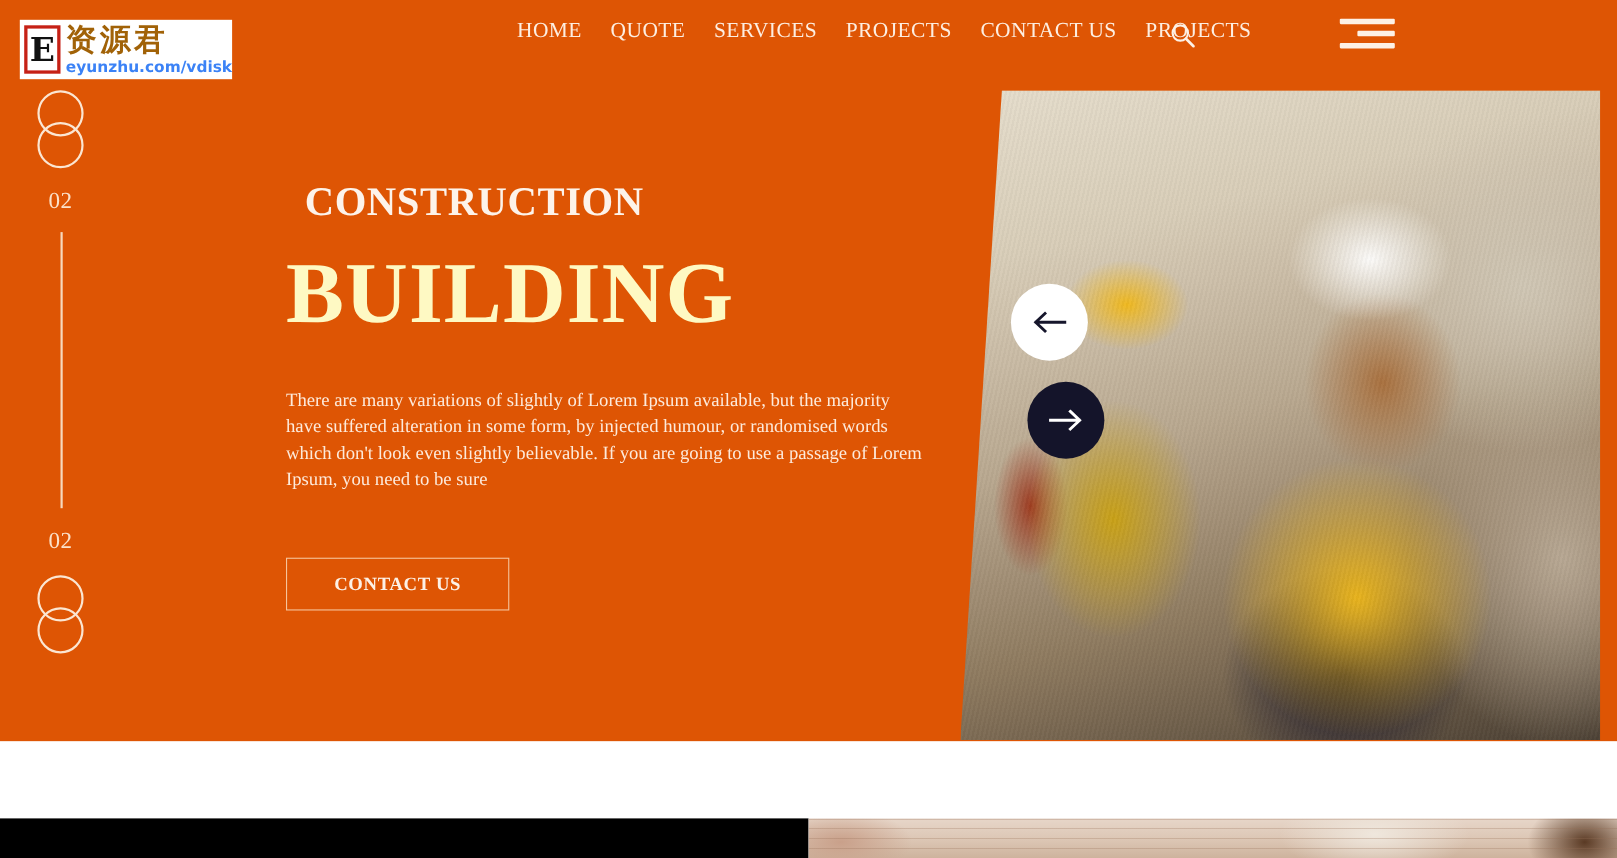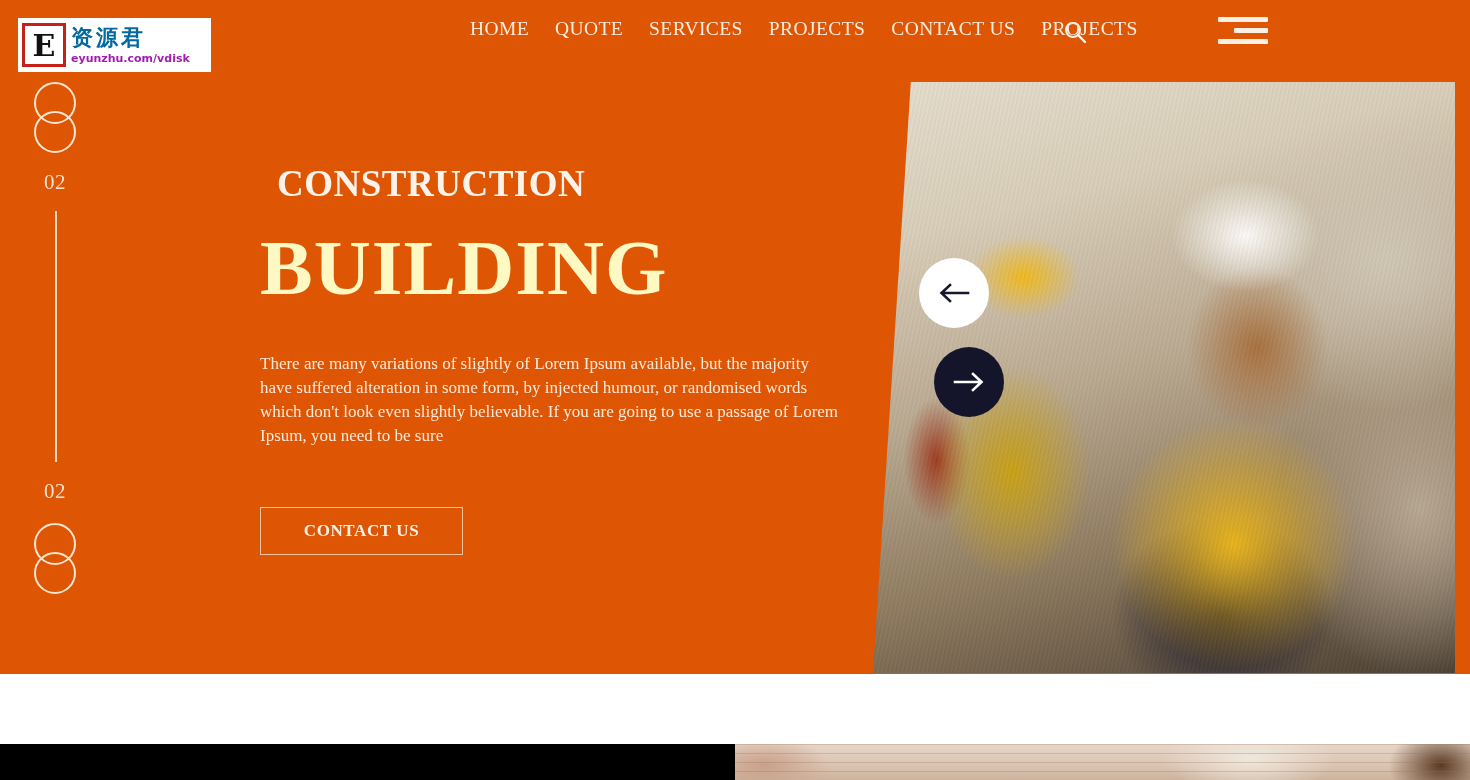--- a/index.html
+++ b/index.html
@@ -193,25 +193,25 @@
   .wm-badge {
     width:44px; height:44px; margin-left:4px;
     border:3px solid #c62116; display:flex;
     align-items:center; justify-content:center;
     font-family:"DejaVu Serif", serif;
     font-size:30px; font-weight:700; color:#111;
     background:#fff;
   }
   .wm-txt { margin-left:5px; line-height:1; }
   .wm-cn {
-    font-size:22px; font-weight:700; color:#0369a1;
+    font-size:28px; font-weight:700; color:#a16207;
     letter-spacing:3px; font-family:"DejaVu Sans", sans-serif;
   }
   .wm-url {
-    font-size:11px; font-weight:700; color:#a21caf; margin-top:4px;
+    font-size:14px; font-weight:700; color:#3b82f6; margin-top:4px;
     font-family:"DejaVu Sans", sans-serif;
   }
 </style>
 </head>
 <body>
 
 <div id="root">
 
   <section class="hero">
 

